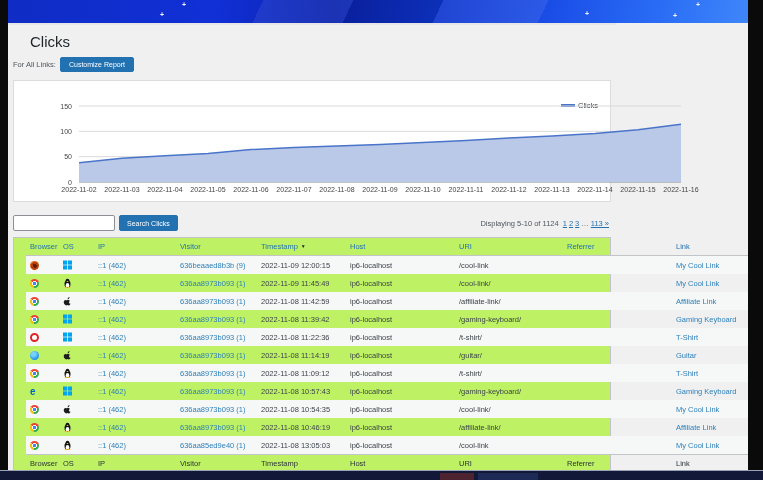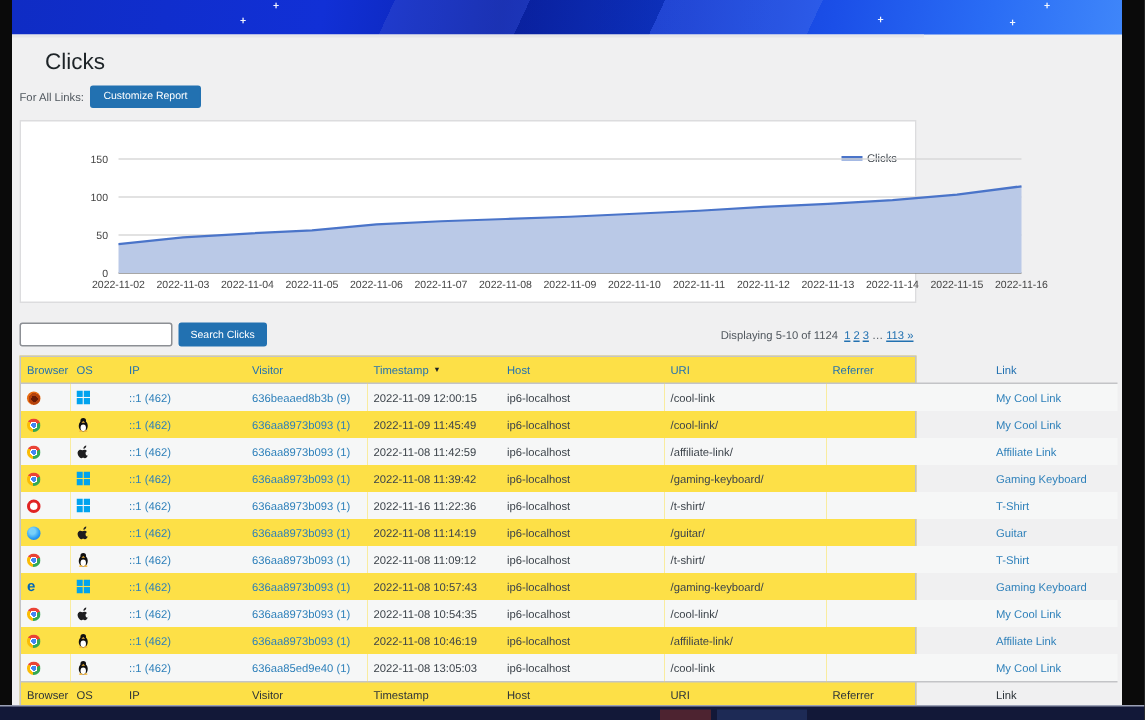--- a/index.html
+++ b/index.html
@@ -40,21 +40,21 @@
 
   
   #toolbar-row { position:relative; margin:13px 5px 0 5px; height:17px; }
   #search-input { position:absolute; left:0; top:0; width:102px; height:16px; border:1px solid #8c8f94; border-radius:2px; background:#fff; font-size:7.5px; padding:0 3px; font-family:inherit; }
   #search-btn { position:absolute; left:106px; top:0; height:16px; padding:0 7px; }
   .pagination { position:absolute; right:2px; top:4px; font-size:7.5px; color:#50575e; white-space:nowrap; }
   .plink { color:#2271b1; text-decoration:underline; cursor:pointer; margin-left:2px; }
   .pellipsis { color:#50575e; margin-left:2px; }
 
   
-  #table-card { margin:5px 5px 0 5px; background:#fde047; border:1px solid #c3c4c7; }
+  #table-card { margin:5px 5px 0 5px; background:#bef264; border:1px solid #c3c4c7;padding-left:12px; }
   table { width:100%; border-collapse:collapse; table-layout:fixed; font-size:7.5px; }
   th,td { text-align:left; padding:4px 2px 4px 4px; white-space:nowrap; overflow:hidden; font-weight:400; }
   thead th { color:#2271b1; border-bottom:1px solid #c3c4c7; cursor:pointer; }
   tfoot th { color:#2c3338; border-top:1px solid #c3c4c7; }
   tbody tr:nth-child(odd) { background:#f6f7f7; }
   tbody td { color:#3c434a; }
   td.linkcell, .tbl-link { color:#2e80ba; cursor:pointer; }
   .sort-arrow { color:#1d2327; font-size:5px; margin-left:3px; vertical-align:1px; }
 
   .bicon { display:inline-block; width:9px; height:9px; border-radius:50%; vertical-align:middle; }
@@ -226,21 +226,21 @@
               <tr>
                 <td><span class="bicon opera"></span></td>
                 <td><svg class="os-svg" viewBox="0 0 10 10">
                     <rect width="4.6" height="4.6" fill="#00a3ee"></rect>
                     <rect x="5.4" width="4.6" height="4.6" fill="#00a3ee"></rect>
                     <rect y="5.4" width="4.6" height="4.6" fill="#00a3ee"></rect>
                     <rect x="5.4" y="5.4" width="4.6" height="4.6" fill="#00a3ee"></rect>
                   </svg></td>
                 <td class="linkcell">::1 (462)</td>
                 <td class="linkcell">636aa8973b093 (1)</td>
-                <td>2022-11-16 11:22:36</td>
+                <td>2022-11-08 11:22:36</td>
                 <td>ip6-localhost</td>
                 <td>/t-shirt/</td>
                 <td></td>
                 <td class="linkcell">T-Shirt</td>
               </tr>
               <tr>
                 <td><span class="bicon safari"></span></td>
                 <td><svg class="os-svg" viewBox="0 0 16 16">
                     <path fill="#1d1d1f" d="M11.6 1c.1 1-.3 1.9-.9 2.6-.6.7-1.6 1.2-2.5 1.1-.1-.9.4-1.9 1-2.5.6-.7 1.7-1.2 2.4-1.2zm2.6 10.4c-.4 1-.9 1.9-1.6 2.8-.6.8-1.4 1.7-2.4 1.7-.9 0-1.2-.6-2.3-.6-1.1 0-1.4.6-2.4.6-1 0-1.7-.8-2.4-1.6C1.5 12.6.7 9.7 1.8 7.8c.6-1.1 1.7-1.8 2.8-1.8 1 0 1.7.6 2.3.6.6 0 1.6-.7 2.7-.6.5 0 1.8.2 2.7 1.4-.1.1-1.6 1-1.6 2.8 0 2.2 1.9 2.9 2 3z"></path>
                   </svg></td>

